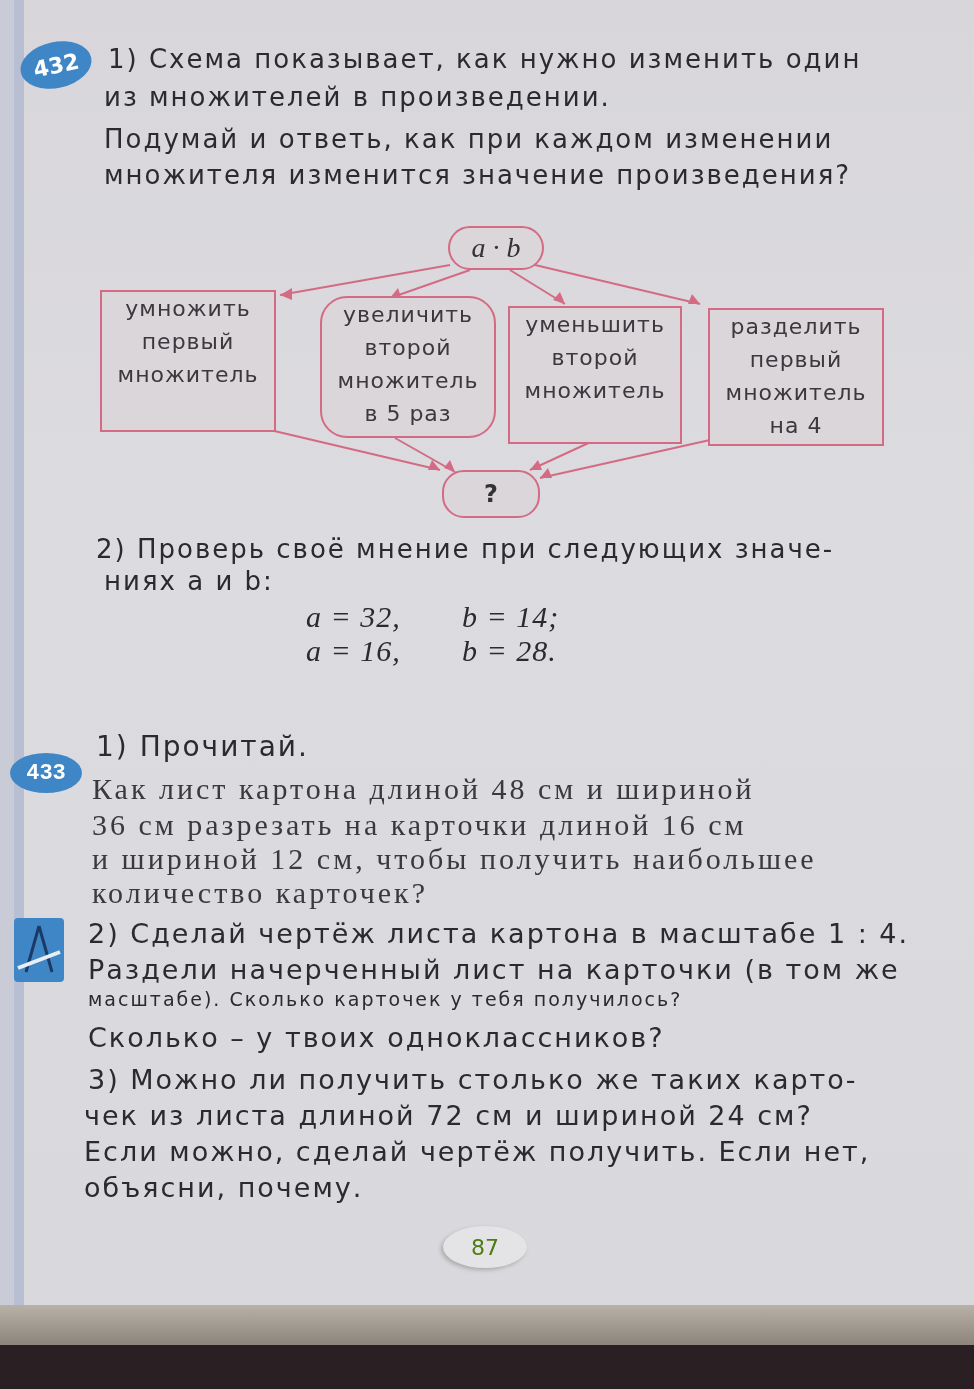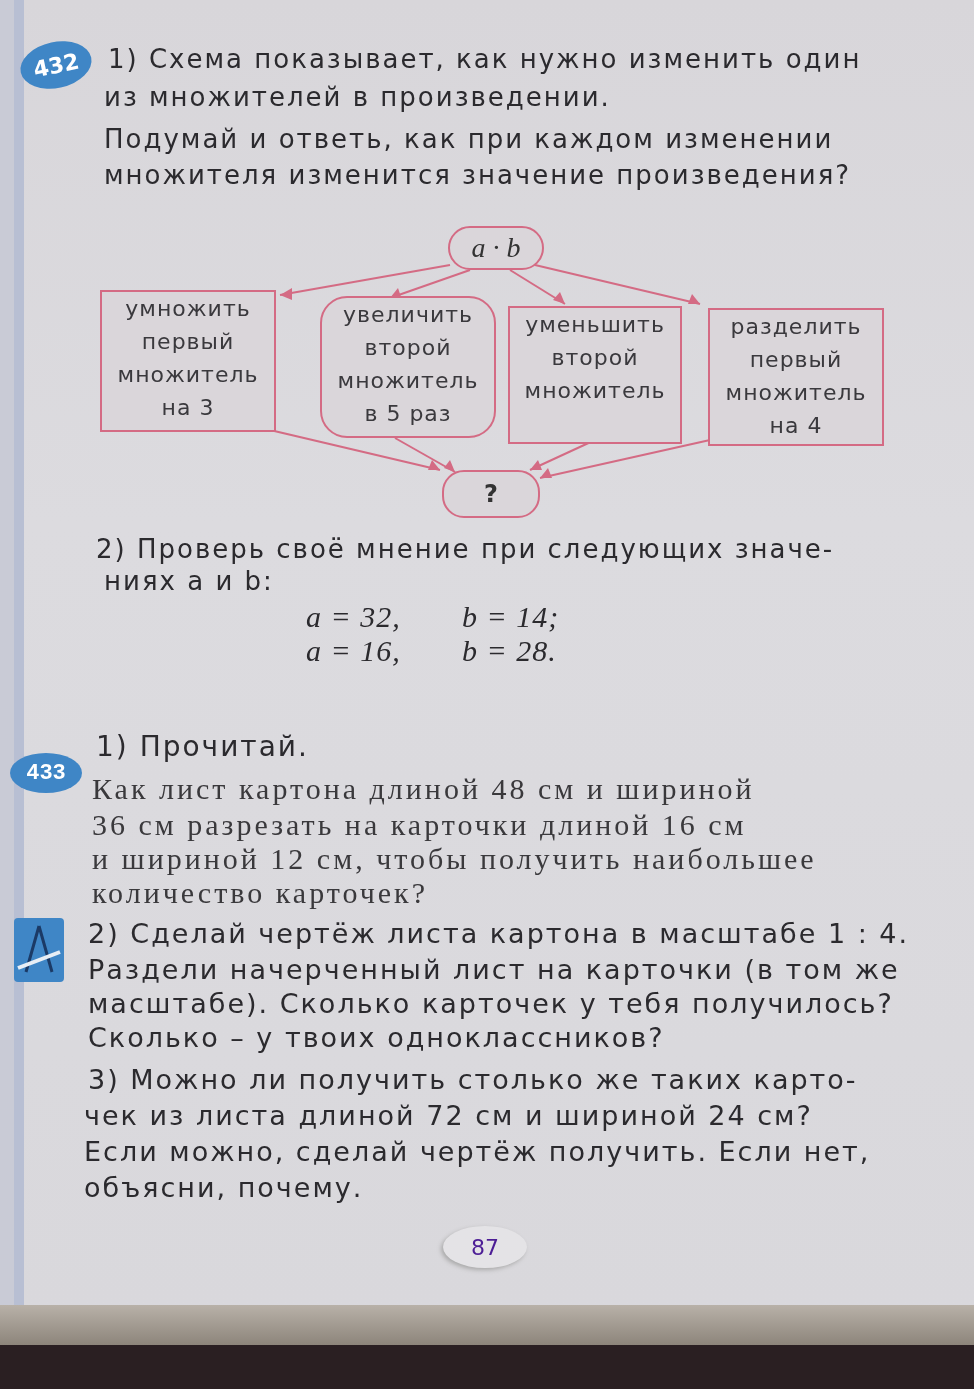--- a/index.html
+++ b/index.html
@@ -16,21 +16,21 @@
   .badge { position:absolute; background:#3f86c6; color:#fff; border-radius:50%;
            font-size:22px; font-weight:bold; display:flex; align-items:center; justify-content:center; }
   .box { position:absolute; border:2px solid #d46b84; background:#dad6da;
          text-align:center; font-size:22px; line-height:33px; color:#3a393d; letter-spacing:1px; }
   .pill { position:absolute; border:2px solid #d46b84; border-radius:22px; background:#dad6da;
           text-align:center; color:#333; }
   svg.arrows { position:absolute; left:0; top:0; }
   .ital { font-family:"Liberation Serif", serif; font-style:italic; }
   .compass { position:absolute; left:14px; top:918px; width:50px; height:64px; background:#3f86c6; border-radius:4px; }
   .pagenum { position:absolute; left:443px; top:1226px; width:84px; height:42px; border-radius:50%;
-             background:#e4e3e6; box-shadow:-2px 2px 4px #aaa; font-size:22px; color:#4c1d95;
+             background:#e4e3e6; box-shadow:-2px 2px 4px #aaa; font-size:22px; color:#4d7c0f;
              display:flex; align-items:center; justify-content:center; }
 </style>
 </head>
 <body>
 
 <div class="page"></div>
 <div class="spine"></div>
 <div class="spine2"></div>
 <div class="bottom-edge"></div>
 
@@ -62,21 +62,20 @@
     <polygon points="540,478 548,468 552,478"></polygon>
   </g>
 </svg>
 
 <div class="pill ital" style="left:448px;top:226px;width:92px;height:40px;line-height:40px;font-size:28px;">a · b</div>
 
 <div class="box" style="left:100px;top:290px;width:172px;height:138px;">
   <div>умножить</div>
   <div>первый</div>
   <div>множитель</div>
-  <div>на 3</div>
 </div>
 <div class="box" style="left:320px;top:296px;width:172px;height:138px;border-radius:27px;">
   <div>увеличить</div>
   <div>второй</div>
   <div>множитель</div>
   <div>в 5 раз</div>
 </div>
 <div class="box" style="left:508px;top:306px;width:170px;height:134px;">
   <div>уменьшить</div>
   <div>второй</div>
@@ -107,21 +106,21 @@
 
 <div class="compass">
   <svg width="50" height="64">
     <path d="M25 8 L12 54 M25 8 L38 54" stroke="#1b3a66" stroke-width="3" fill="none"></path>
     <line x1="4" y1="50" x2="46" y2="34" stroke="#e8eef5" stroke-width="4"></line>
   </svg>
 </div>
 
 <div class="txt" style="left:88px;top:918px;font-size:27px;">2) Сделай чертёж листа картона в масштабе 1 : 4.</div>
 <div class="txt" style="left:88px;top:954px;font-size:27px;">Раздели начерченный лист на карточки (в том же</div>
-<div class="txt" style="left:88px;top:988px;font-size:27px;text-align:center;">масштабе). Сколько карточек у тебя получилось?</div>
+<div class="txt" style="left:88px;top:988px;font-size:19px;text-align:center;">масштабе). Сколько карточек у тебя получилось?</div>
 <div class="txt" style="left:88px;top:1022px;font-size:27px;">Сколько – у твоих одноклассников?</div>
 
 <div class="txt" style="left:88px;top:1064px;font-size:27px;">3) Можно ли получить столько же таких карто-</div>
 <div class="txt" style="left:84px;top:1100px;font-size:27px;">чек из листа длиной 72 см и шириной 24 см?</div>
 <div class="txt" style="left:84px;top:1136px;font-size:27px;">Если можно, сделай чертёж получить. Если нет,</div>
 <div class="txt" style="left:84px;top:1172px;font-size:27px;">объясни, почему.</div>
 
 <div class="pagenum">87</div>
 
 </body></html>

